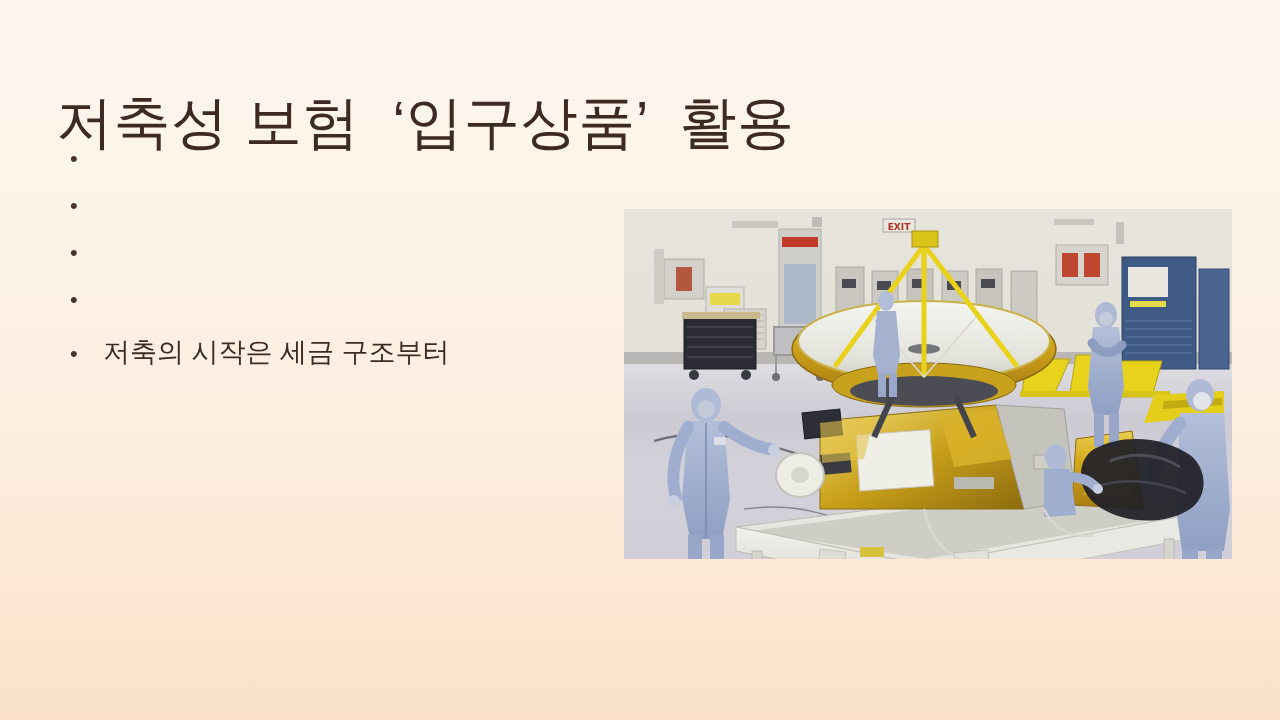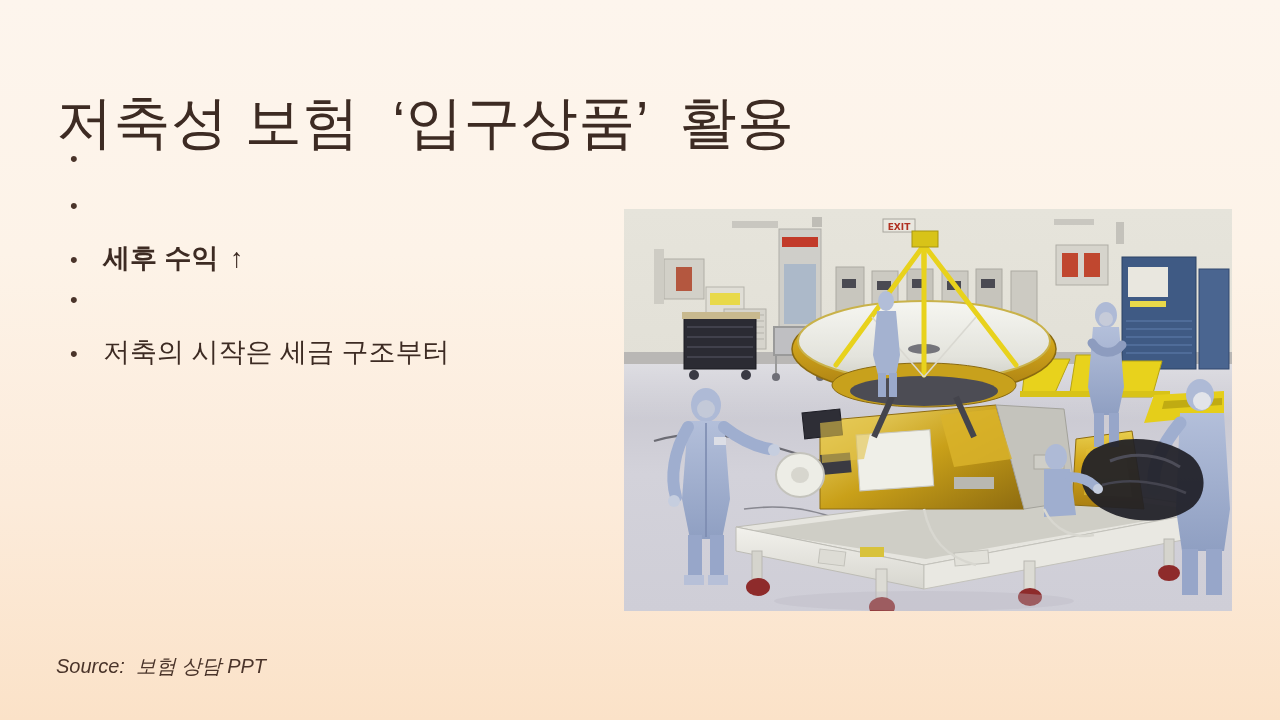--- a/index.html
+++ b/index.html
@@ -77,21 +77,21 @@
     font-size: 27px;
     padding-left: 4px;
   }
 
   
   #photo {
     position: absolute;
     left: 624px;
     top: 209px;
     width: 608px;
-    height: 402px;
+    height: 350px;
     overflow: hidden;
     background: #C9C7CE;
   }
   #photo svg {
     display: block;
     width: 608px;
     height: 402px;
   }
 
   
@@ -120,21 +120,20 @@
     <div class="bullet-row">
       <span class="bullet-dot">•</span>
     </div>
 
     <div class="bullet-row">
       <span class="bullet-dot">•</span>
     </div>
 
     <div class="bullet-row all-bold">
       <span class="bullet-dot">•</span>
-      <span class="bullet-text"><span>세후 수익 </span><span class="arrow-up">↑</span></span>
     </div>
 
     <div class="bullet-row">
       <span class="bullet-dot">•</span>
     </div>
 
     <div class="bullet-row">
       <span class="bullet-dot">•</span>
       <span class="bullet-text">저축의 시작은 세금 구조부터</span>
     </div>
@@ -424,15 +423,14 @@
         <circle cx="474" cy="280" r="5" fill="#C6CEDF"></circle>
       </g>
 
       <path d="M300,300 C306,330 322,348 352,356" fill="none" stroke="#D8D7D0" stroke-width="2.5"></path>
       <path d="M420,300 C430,322 452,330 470,326" fill="none" stroke="#D8D7D0" stroke-width="2.5"></path>
 
       <ellipse cx="300" cy="392" rx="150" ry="10" fill="#B9B8C2" opacity="0.35"></ellipse>
     </svg>
   </div>
 
-  <div id="source"><span>Source:</span>&nbsp; <span class="src-doc">보험 상담 PPT</span></div>
 
 </div>
 
 </body></html>

